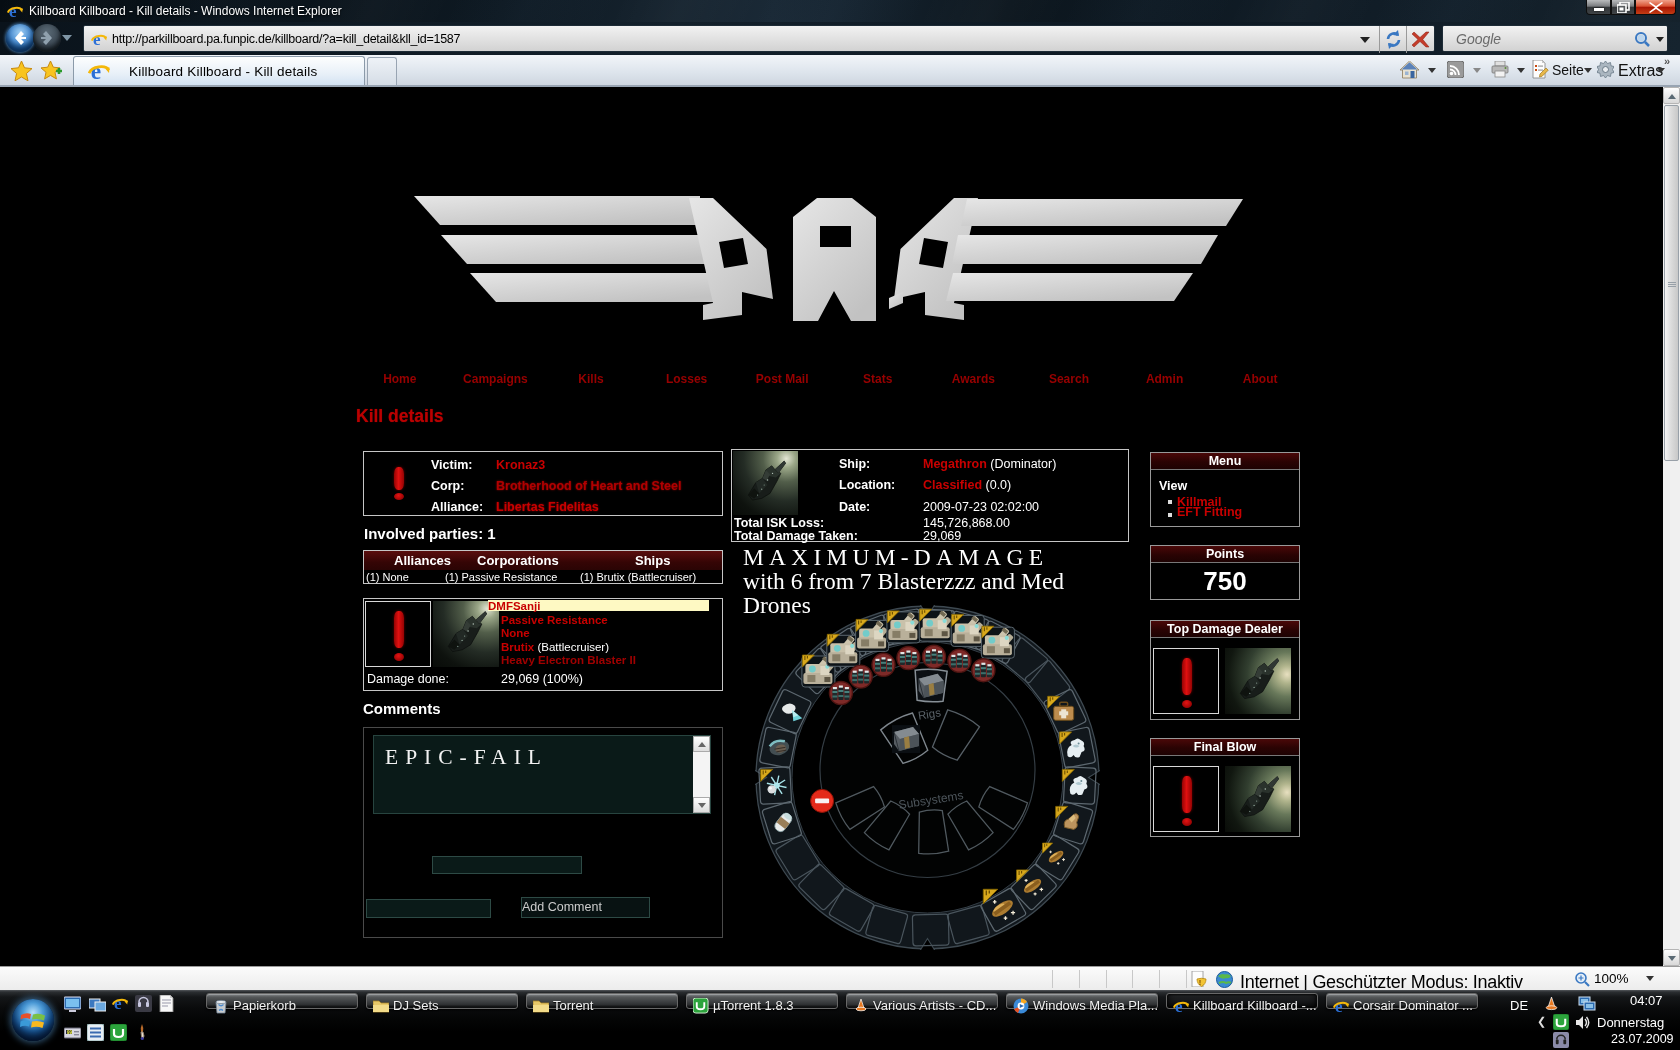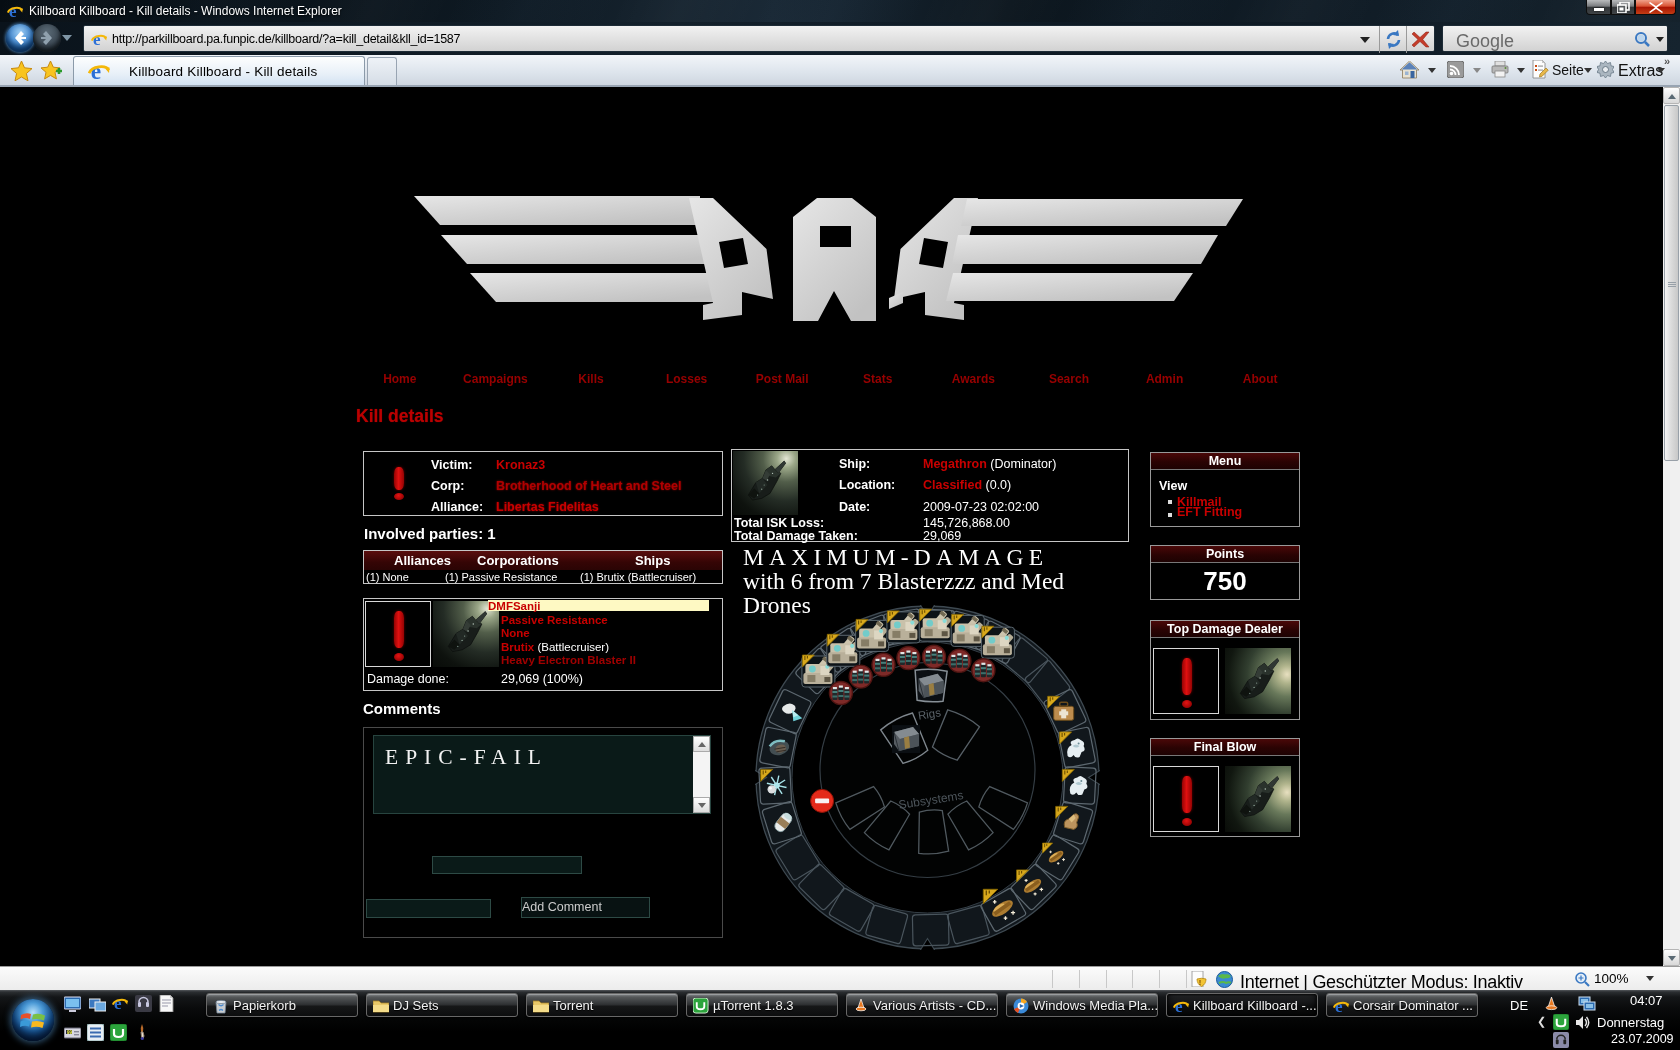--- a/index.html
+++ b/index.html
@@ -18,21 +18,21 @@
 #urltxt{position:absolute;left:28px;top:6px;color:#000;font-size:12.5px;letter-spacing:-0.25px}
 #googlebox{position:absolute;left:1442px;top:3px;width:226px;height:27px;background:linear-gradient(#f2f2f2,#d2d2d2);border:1px solid #1d2b36;border-radius:2px}
 #tabrow{position:absolute;left:0;top:55px;width:1680px;height:32px;background:linear-gradient(#f2f5f9,#dde4ec 55%,#ccd4de)}
 #tabrow::after{content:"";position:absolute;left:0;bottom:0;width:100%;height:2px;background:#98a4b2}
 #activetab{position:absolute;left:73px;top:1px;width:292px;height:29px;background:linear-gradient(#fdfefe,#e8f0f8 60%,#d3e2f2);border:1px solid #8b9aa9;border-bottom:none;border-radius:3px 3px 0 0}
 #tabtxt{position:absolute;left:55px;top:7px;font-size:13.5px;color:#000;letter-spacing:0.2px}
 #tabstub{position:absolute;left:367px;top:2px;width:30px;height:28px;background:linear-gradient(#eef2f7,#d5dde6);border:1px solid #98a4b2;border-bottom:none;border-radius:3px 3px 0 0}
 #viewport{position:absolute;left:0;top:87px;width:1680px;height:879px;background:#000}
 #statusbar{position:absolute;left:0;top:966px;width:1680px;height:24px;background:linear-gradient(#fbfbfb,#ececec);border-top:1px solid #9a9a9a}
 #taskbar{position:absolute;left:0;top:990px;width:1680px;height:60px;background:linear-gradient(#53575b 0,#2b2e31 2px,#141618 7px,#0a0b0c 18px,#040505 30px,#000 42px,#000)}
-.tbtn{position:absolute;top:3px;width:152px;height:24px;border:1px solid #686868;border-radius:3px;background:linear-gradient(#8a8d8f 0,#55585a 3px,#2c2e30 11px,#161718 12px,#0c0d0e 100%);box-shadow:inset 0 1px 0 #9a9da0,0 1px 2px #000}
+.tbtn{position:absolute;top:3px;width:152px;height:16px;border:1px solid #686868;border-radius:3px;background:linear-gradient(#8a8d8f 0,#55585a 3px,#2c2e30 11px,#161718 12px,#0c0d0e 100%);box-shadow:inset 0 1px 0 #9a9da0,0 1px 2px #000}
 .tbtn .tl{position:absolute;left:26px;top:4px;color:#f2f2f2;font-size:13px;white-space:nowrap;text-shadow:0 1px 1px #000}
 .ticon{position:absolute;left:6px;top:4px;width:16px;height:16px}
 .qlicon{position:absolute;width:17px;height:17px}
 .red{color:#c80000;font-weight:bold}
 .wlbl{color:#fff;font-weight:bold}
 .f125{font-size:12.5px}
 .nav{width:95.6px;text-align:center;color:#980000;font-weight:bold;font-size:12px;flex:0 0 auto}
 .xbar{position:absolute;background:linear-gradient(90deg,#960303,#e01010 45%,#960303);border-radius:4px/7px;box-shadow:0 0 3px #600}
 .xdot{position:absolute;background:radial-gradient(circle at 45% 35%,#e41414,#8a0000 85%);border-radius:50%}
 .shipimg{background:radial-gradient(circle at 82% 12%,#e4e6d4 0%,#9aa687 12%,#525e4a 30%,#242c25 55%,#0e120e 80%,#080b08 100%)}
@@ -97,21 +97,21 @@
         <path d="M5 10a6 6 0 0 1 10-4" fill="none" stroke="#3a78c2" stroke-width="2.6"></path>
         <path d="M15 1 L16 7 L10 6 Z" fill="#3a78c2"></path>
         <path d="M16 11a6 6 0 0 1-10 4" fill="none" stroke="#3a78c2" stroke-width="2.6"></path>
         <path d="M6 20 L5 14 L11 15 Z" fill="#3a78c2"></path>
       </svg>
     <svg class="abs" style="left:1328px;top:4px" width="19" height="19" viewBox="0 0 19 19">
         <path d="M2 2 L8 7.5 L14 2 L17 2 L10.8 9.5 L17 17 L14 17 L8 11.5 L2 17 L0 15 L6 9.5 L0 4 Z" fill="#c43c2a" stroke="#8a1a0a" stroke-width="0.5"></path>
       </svg>
   </div>
   <div id="googlebox">
-    <div class="abs" style="left:13px;top:5px;color:#6a6a6a;font-size:18px;">Google</div>
+    <div class="abs" style="left:13px;top:5px;color:#6a6a6a;font-size:14px;font-style:italic">Google</div>
     <svg class="abs" style="left:190px;top:4px" width="18" height="18" viewBox="0 0 18 18">
         <circle cx="8" cy="8" r="5" fill="none" stroke="#3a78c2" stroke-width="2"></circle>
         <circle cx="8" cy="8" r="3.5" fill="#bcd6ee"></circle>
         <path d="M12 12 L16 16" stroke="#3a78c2" stroke-width="2.5"></path>
       </svg>
     <div class="abs" style="left:213px;top:11px;width:0;height:0;border-left:4px solid transparent;border-right:4px solid transparent;border-top:5px solid #222"></div>
   </div>
 </div>
 <div id="tabrow">
   <svg class="abs" style="left:11px;top:6px" width="21" height="20" viewBox="0 0 21 20">

